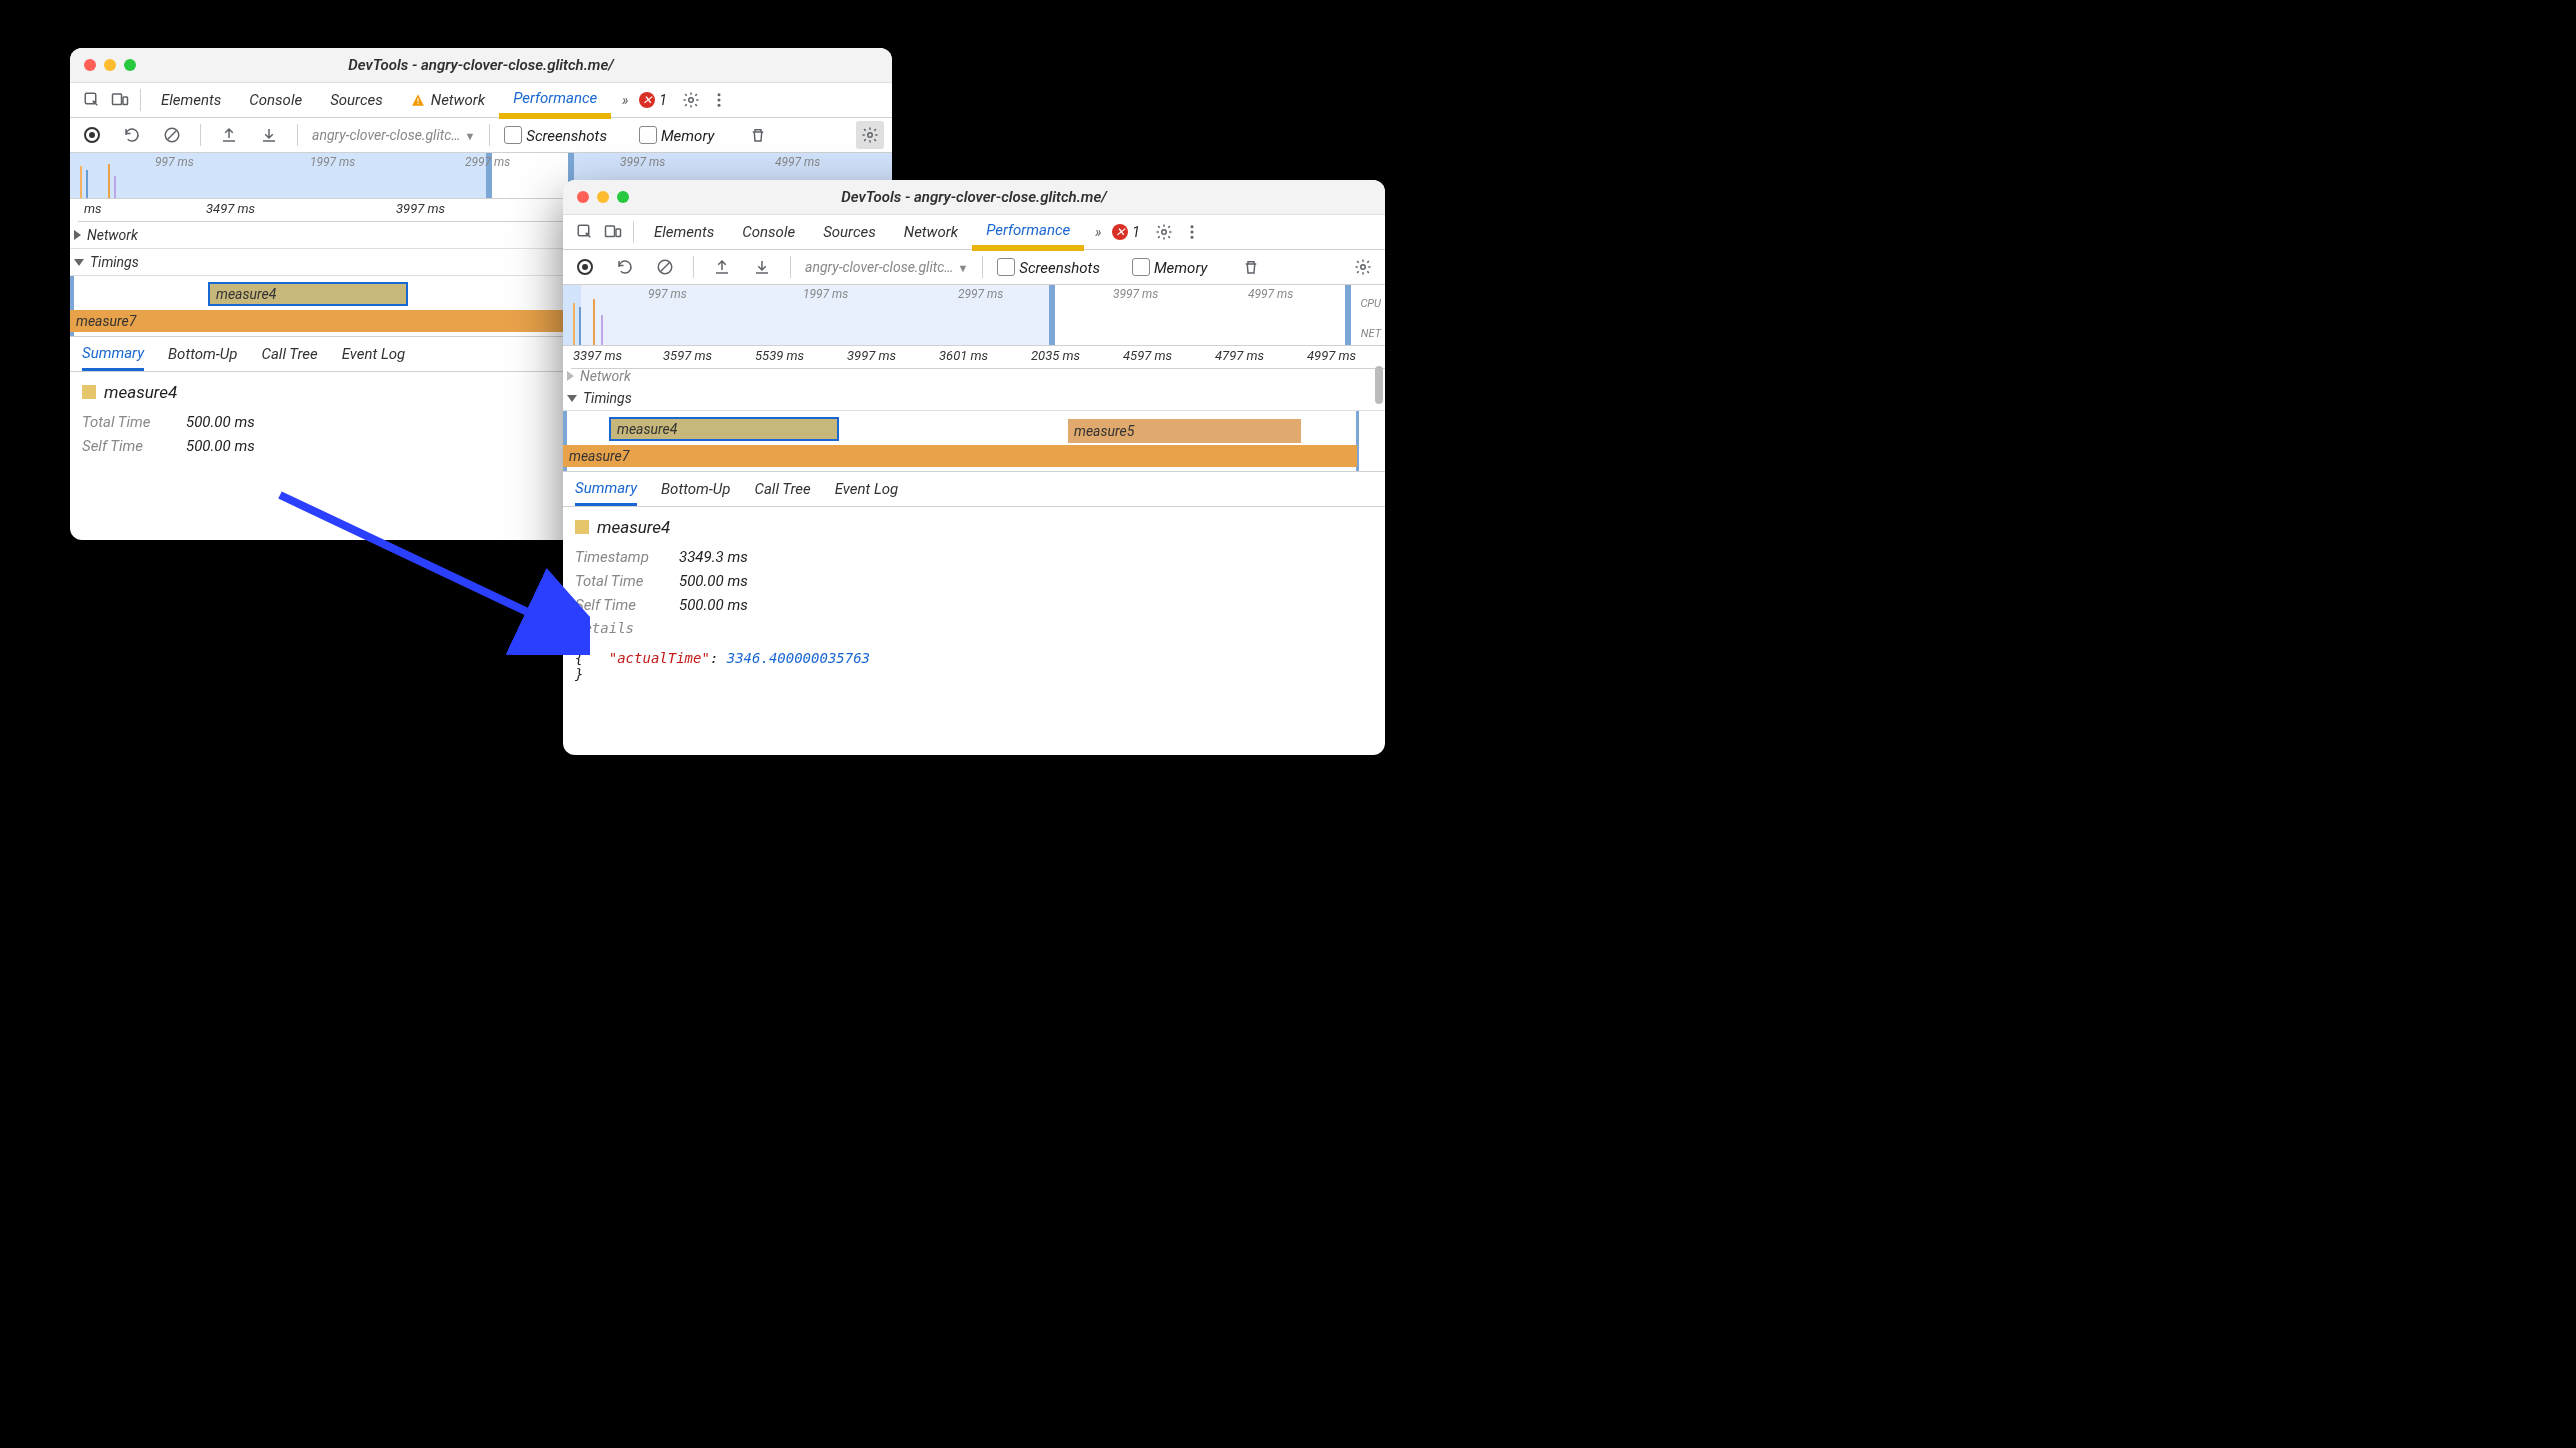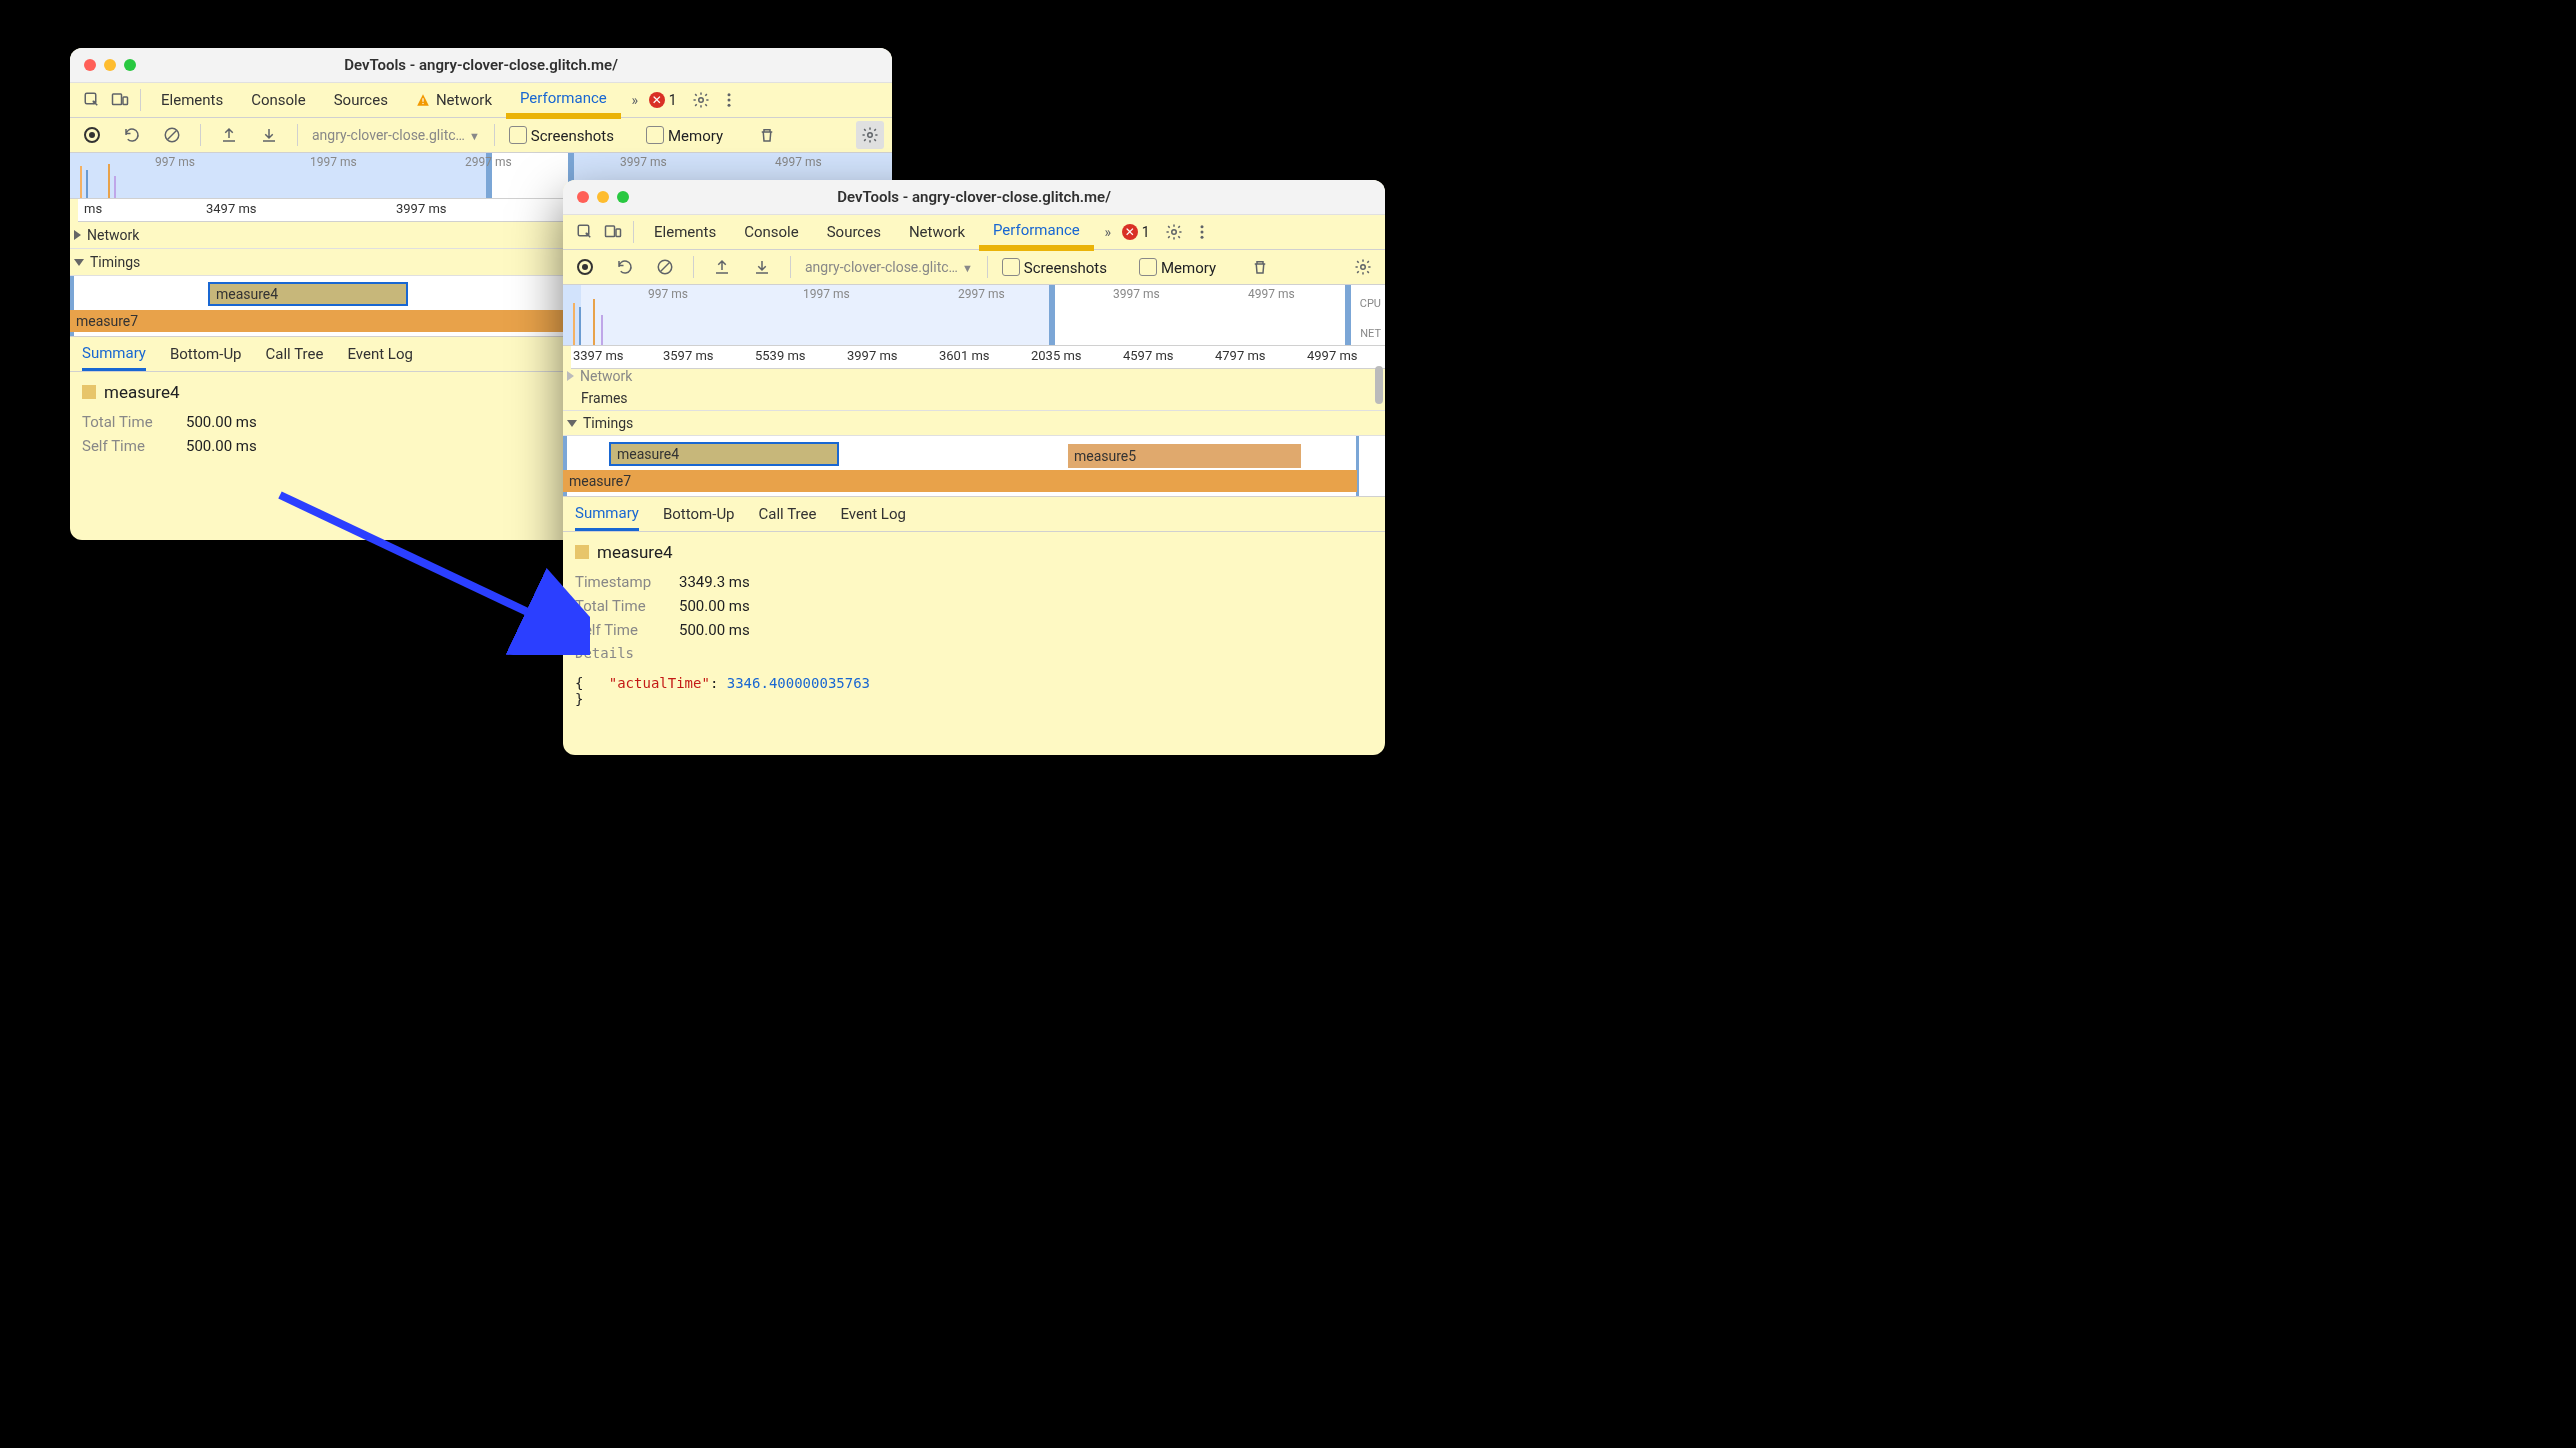--- a/index.html
+++ b/index.html
@@ -1,17 +1,17 @@
 <!DOCTYPE html>
 <html><head>
 <meta charset="utf-8">
 <style>
   html,body{margin:0;padding:0;background:#000;font-family:-apple-system,BlinkMacSystemFont,"Segoe UI",Roboto,Helvetica,Arial,sans-serif;font-size:15px;color:#202124;width:2576px;height:1448px;overflow:hidden;}
   body{transform:scale(1);transform-origin:0 0;}
-  .window{position:absolute;background:#fef9c3;border-radius:12px;box-shadow:0 20px 50px rgba(0,0,0,0.5);overflow:hidden;}
+  .window{position:absolute;background:#ffffff;border-radius:12px;box-shadow:0 20px 50px rgba(0,0,0,0.5);overflow:hidden;font-style:italic;}
   
   .titlebar{height:34px;display:flex;align-items:center;background:#f3f3f3;border-bottom:1px solid #e0e0e0;position:relative;}
   .traffic{display:flex;gap:8px;padding:0 14px;}
   .traffic span{width:12px;height:12px;border-radius:50%;display:inline-block;}
   .dot-red{background:#ff5f57;}
   .dot-yellow{background:#febc2e;}
   .dot-green{background:#28c840;}
   .title{position:absolute;left:0;right:0;text-align:center;font-weight:600;font-size:15px;color:#303030;pointer-events:none;}
   
   .tabbar{height:34px;display:flex;align-items:center;border-bottom:1px solid #d0d0d0;padding:0 8px;gap:0;}
@@ -368,24 +368,20 @@
     <span class="tk" style="left:644px;">4797 ms</span>
     <span class="tk" style="left:736px;">4997 ms</span>
   </div>
 
   <div style="position:relative">
     <div class="rowlabel" style="border-bottom:0;height:20px;margin-top:-3px;color:#888">
         <span class="tri right" style="border-left-color:#bbb;"></span>
         <span style="text-decoration:line-through;text-decoration-color:transparent">Network</span>
       </div>
     <div class="rowlabel" style="height:24px;">
-        <span style="width:10px"></span>
-        <span>Frames</span>
-      </div>
-    <div class="rowlabel" style="height:24px;">
         <span class="tri down"></span>
         <span>Timings</span>
       </div>
     <div class="scrollthumb" style="top:0;"></div>
   </div>
 
   <div class="flamearea" style="height:60px">
     <div class="vbar" style="left:0;"></div>
     <div class="vbar" style="right:26px;width:3px"></div>
     <div class="flamebar m4 sel" style="left:46px;top:6px;width:230px;">measure4</div>

